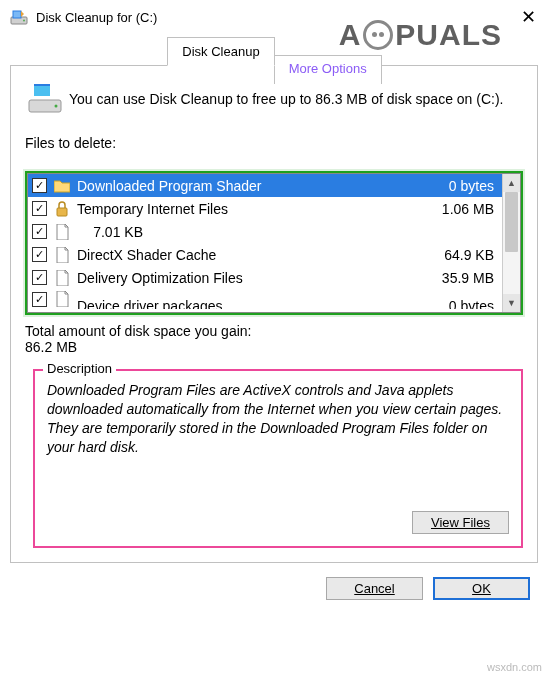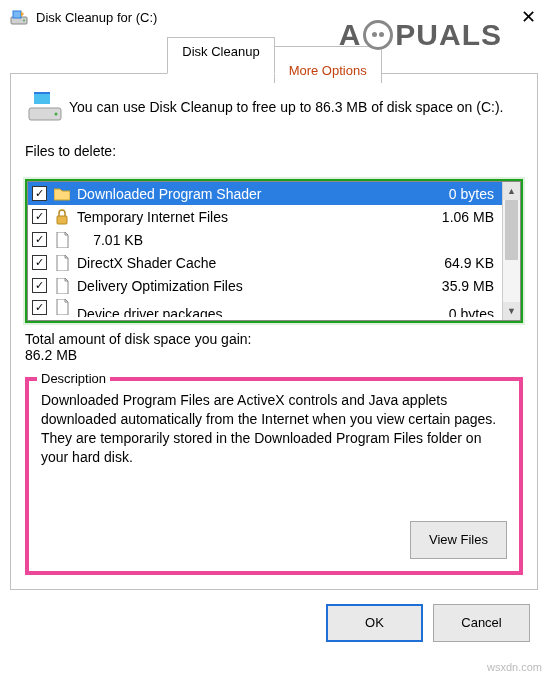--- a/index.html
+++ b/index.html
@@ -74,21 +74,21 @@
     margin-right:-1px;
     cursor:pointer;
     position:relative;
     top:1px;
   }
   .tab.active {
     background:#fff;
     border-bottom:1px solid #fff;
     z-index:2;
   }
-  .tab:not(.active){ top:10px; padding-top:16px; padding-bottom:5px; color:#c2410c;}
+  .tab:not(.active){ top:19px; padding-top:5px; padding-bottom:5px; color:#8b5cf6;}
   .content-area {
     border:1px solid #c0c0c0;
     border-top:none;
     margin:0 10px;
     padding:12px 14px 14px 14px;
   }
   .info-row {
     display:flex;
     align-items:center;
     gap:4px;
@@ -145,38 +145,40 @@
     font-size:9px; color:#555;
   }
   .sb-track{ flex:1; background:#f4f4f4; position:relative;}
   .sb-thumb{ position:absolute; left:2px; right:2px; top:0; height:60px; background:#c8c8c8; border-radius:1px;}
   .total-row {
     display:flex; justify-content:space-between;
     margin-top:8px; font-size:14px;flex-direction:column;
   }
   .desc-group {
     margin-top:14px;
-    border:4px solid #ec4899;
+    border:2px solid #ec4899;
     padding:10px 12px 12px 12px;
     position:relative;
+    margin-left:8px;
   }
   .desc-group .legend{
     position:absolute; top:-10px; left:8px;
     background:#fff; padding:0 4px; font-size:13px;
   }
-  .desc-text { font-size:14px; line-height:1.35; margin-bottom:54px;}
+  .desc-text { font-size:14px; line-height:1.35; margin-bottom:54px;font-style:italic;}
   .view-files-row { display:flex; justify-content:flex-end; }
   .btn {
-    min-width:97px; height:38px;
+    min-width:97px; height:23px;
     background:#e9e9e9;
     border:1px solid #a8a8a8;
     font-size:13px;
     font-family:inherit;
     padding:0 0;
     cursor:pointer;
+    text-decoration:underline;
   }
   .btn.primary { border:2px solid #1e6fd6; background:#e9e9e9;}
   .dialog-buttons {
     display:flex; justify-content:flex-end;
     gap:10px;
     padding:14px 18px;
   }
 </style>
 </head>
 <body>
@@ -316,15 +318,15 @@
   <div class="desc-group">
     <span class="legend">Description</span>
     <div class="desc-text">Downloaded Program Files are ActiveX controls and Java applets downloaded automatically from the Internet when you view certain pages. They are temporarily stored in the Downloaded Program Files folder on your hard disk.</div>
     <div class="view-files-row">
       <button class="btn">View Files</button>
     </div>
   </div>
 </div>
 
 <div class="dialog-buttons">
+  <button class="btn">Cancel</button>
   <button class="btn primary">OK</button>
-  <button class="btn">Cancel</button>
 </div>
 
 </body></html>

